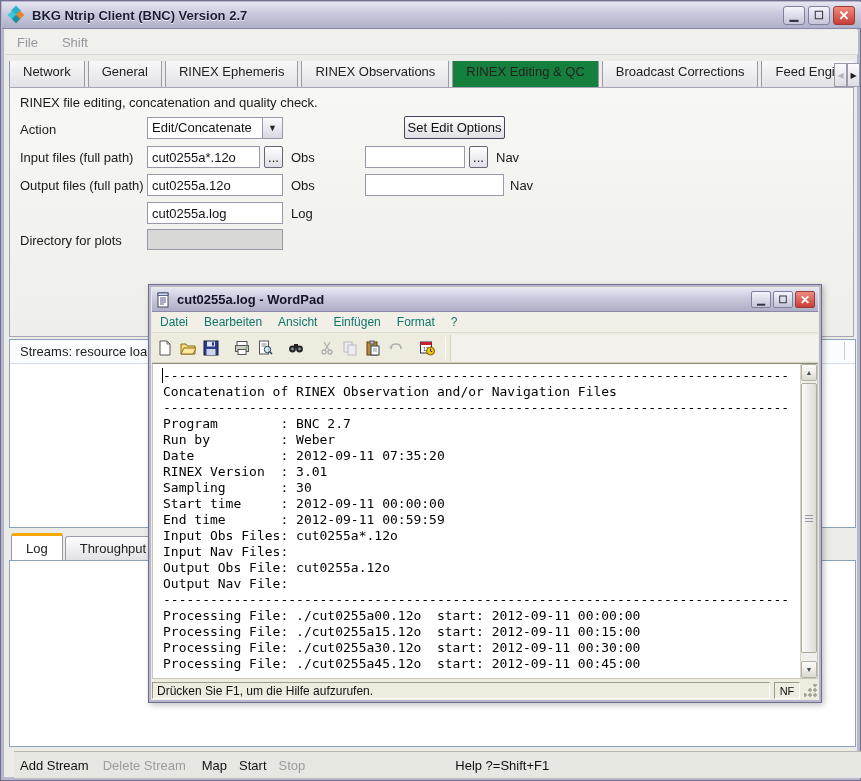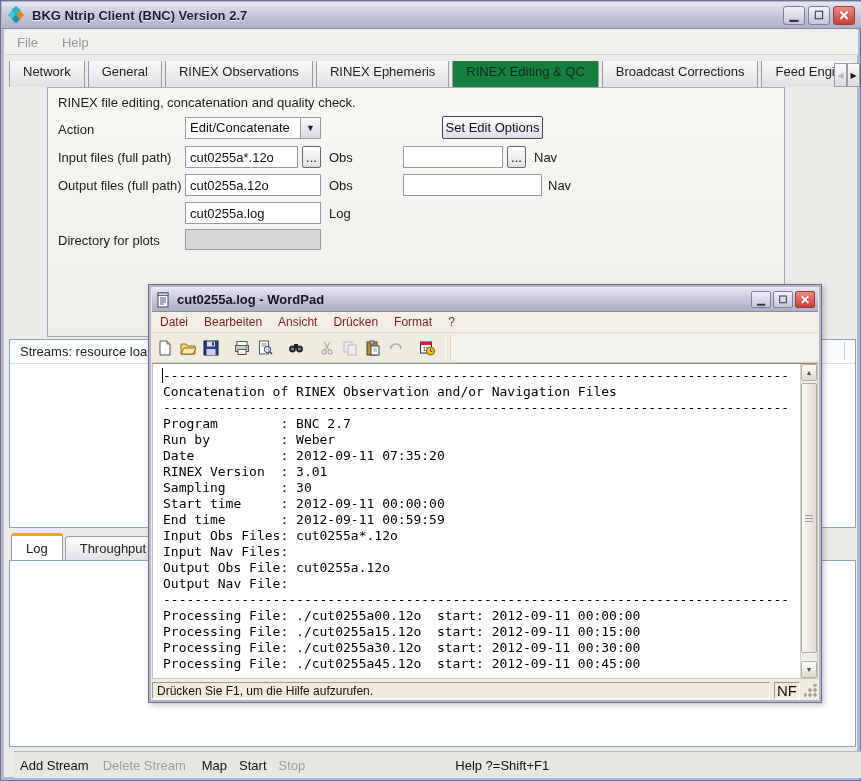--- a/index.html
+++ b/index.html
@@ -31,22 +31,22 @@
     background:linear-gradient(#fdfdfd, #e2e2e6); color:#222; font-size:13px;
     display:flex; align-items:center; padding:16px 13px; margin-right:3px; white-space:nowrap; }
   .tab.active { height:26px; background:#15803d; border-top:3px solid #4d7c0f; font-weight:normal; }
   .tabscroll { position:absolute; right:0px; top:62px; display:flex; z-index:3; }
   .tsbtn { width:13px; height:24px; border:1px solid #9a9aa8; background:linear-gradient(#fbfbfd,#dcdce2);
     display:flex; align-items:center; justify-content:center; font-size:8px; }
   .tsbtn.prev { color:#b5b5bd; }
   .tsbtn.next { color:#1a1a1a; }
 
   
-  .panel { position:absolute; left:8px; top:86px; width:738px; height:250px;
-    border:1px solid #a6a6b6; background:linear-gradient(#f7f7f4, #eeeeea);margin-left:38px; }
+  .panel { position:absolute; left:8px; top:86px; width:845px; height:250px;
+    border:1px solid #a6a6b6; background:linear-gradient(#f7f7f4, #eeeeea); }
   .plabel { position:absolute; font-size:13px; color:#1a1a1a; white-space:nowrap; }
   .field { position:absolute; border:1px solid #9898aa; background:#fff; font-size:13px; color:#111;
     padding:2px 4px; font-family:"Liberation Sans",sans-serif; }
   .field:disabled, .field.disabled { background:#d8d8d6; color:#777; }
   .selectbox { position:absolute; border:1px solid #9898aa; background:#fff; display:flex; }
   .selectbox .selval { flex:1; font-size:13px; color:#111; padding:2px 4px; white-space:nowrap; overflow:hidden; }
   .selectbox .selarrow { width:20px; border-left:1px solid #9898aa;
     background:linear-gradient(#fafafc,#d8d8e0); display:flex; align-items:center; justify-content:center;
     font-size:9px; color:#222; }
   .pushbtn { position:absolute; border:1px solid #44445c; border-radius:2px;
@@ -85,21 +85,21 @@
     border-bottom:1px solid #8888a8; display:flex; align-items:center; position:relative; flex:0 0 auto; }
   .wp-titlebar .title { font-size:13px; font-weight:bold; color:#14142a; margin-left:6px; }
   .wp-icon { width:16px; height:16px; margin-left:3px; }
   .wp-btns { position:absolute; right:3px; top:3px; display:flex; gap:2px; }
   .wp-btn { width:20px; height:17px; border:1px solid #8080a0; border-radius:2px;
     background:linear-gradient(#f4f4fc,#c4c4d8); color:#334; font-size:10px; font-weight:bold;
     display:flex; align-items:center; justify-content:center; line-height:1; }
   .wp-btn.close { background:linear-gradient(#ef8a80,#c63f36); color:#fff; border-color:#9c3a34; font-size:12px; }
 
   .wp-menubar { height:21px; background:#f1efe6; display:flex; align-items:center; flex:0 0 auto; border-bottom:1px solid #e0ddd0; }
-  .wp-menuitem { font-size:12px; color:#7f1d1d; padding:0 8px; }
+  .wp-menuitem { font-size:12px; color:#0f766e; padding:0 8px; }
 
   .wp-toolbar { height:30px; background:#eeebdf; border-bottom:1px solid #d8d4c4; display:flex; align-items:center; flex:0 0 auto; position:relative; }
   .ticon { width:20px; height:20px; display:flex; align-items:center; justify-content:center; margin-left:3px; }
   .ticon svg { width:16px; height:16px; }
   .tgap { width:8px; }
   .tsep { width:1px; height:22px; background:#cfcbba; margin:0 4px 0 8px; border-right:1px solid #fff; }
   .trest { flex:1; height:26px; background:#f3f2ec; border-left:1px solid #d8d4c4; margin:2px 0; }
 
   .wp-docwrap { flex:1 1 auto; display:flex; min-height:0; border:1px solid #9a96888a; border-top:1px solid #8c887a; background:#fff; }
   .wp-doc { flex:1; position:relative; overflow:hidden; background:#fff; }
@@ -113,21 +113,21 @@
     font-size:7px; color:#44505c; }
   .strack { flex:1; position:relative; }
   .sthumb { position:absolute; left:0; right:0; top:2px; bottom:8px; border:1px solid #aeaa9c; border-radius:2px;
     background:linear-gradient(90deg,#fbfbf9,#dedbd2); display:flex; align-items:center; justify-content:center; }
   .grip { width:8px; height:7px; background:repeating-linear-gradient(#9a96a8 0 1px, transparent 1px 3px); }
 
   .wp-status { height:20px; flex:0 0 20px; background:#eeebdf; display:flex; align-items:center; padding-top:2px; gap:4px; }
   .wp-status .msg { flex:1; height:17px; border:1px solid; border-color:#9d9a8b #fff #fff #9d9a8b;
     font-size:12px; color:#111; padding:0 4px; line-height:16px; }
   .wp-status .nf { width:26px; height:17px; border:1px solid; border-color:#9d9a8b #fff #fff #9d9a8b;
-    font-size:15px; color:#111; text-align:center; line-height:16px; }
+    font-size:11px; color:#111; text-align:center; line-height:16px; }
   .rgrip { width:13px; height:13px; margin-right:1px;
     background:
       radial-gradient(circle at 11px 11px, #a8a496 1.5px, transparent 2px),
       radial-gradient(circle at 11px 6px,  #a8a496 1.5px, transparent 2px),
       radial-gradient(circle at 6px 11px,  #a8a496 1.5px, transparent 2px),
       radial-gradient(circle at 11px 1px,  #a8a496 1.5px, transparent 2px),
       radial-gradient(circle at 1px 11px,  #a8a496 1.5px, transparent 2px),
       radial-gradient(circle at 6px 6px,   #a8a496 1.5px, transparent 2px); }
 </style>
 </head>
@@ -145,35 +145,35 @@
     <span class="title">BKG Ntrip Client (BNC) Version 2.7</span>
     <div class="winbtns">
       <div class="winbtn">▁</div>
       <div class="winbtn">☐</div>
       <div class="winbtn close">✕</div>
     </div>
   </div>
 
   <div class="menubar">
     <span class="menuitem">File</span>
-    <span class="menuitem">Help</span>
+    <span class="menuitem">Shift</span>
   </div>
 
   <div class="tabbar">
     <div class="tab">
         <span>Network</span>
       </div>
     <div class="tab">
         <span>General</span>
       </div>
     <div class="tab">
+        <span>RINEX Ephemeris</span>
+      </div>
+    <div class="tab">
         <span>RINEX Observations</span>
-      </div>
-    <div class="tab">
-        <span>RINEX Ephemeris</span>
       </div>
     <div class="tab active">
         <span>RINEX Editing &amp; QC</span>
       </div>
     <div class="tab">
         <span>Broadcast Corrections</span>
       </div>
     <div class="tab">
         <span>Feed Engine</span>
       </div>
@@ -255,21 +255,21 @@
       <div class="wp-btn">▁</div>
       <div class="wp-btn">☐</div>
       <div class="wp-btn close">✕</div>
     </div>
   </div>
 
   <div class="wp-menubar">
     <span class="wp-menuitem">Datei</span>
     <span class="wp-menuitem">Bearbeiten</span>
     <span class="wp-menuitem">Ansicht</span>
-    <span class="wp-menuitem">Drücken</span>
+    <span class="wp-menuitem">Einfügen</span>
     <span class="wp-menuitem">Format</span>
     <span class="wp-menuitem">?</span>
   </div>
 
   <div class="wp-toolbar">
     <span class="ticon">
       <svg viewBox="0 0 16 16">
           <path d="M3 1h7l3 3v11H3z" fill="#fff" stroke="#555" stroke-width="1"></path>
           <path d="M10 1l3 3h-3z" fill="#ddd" stroke="#555" stroke-width="0.8"></path>
         </svg>

